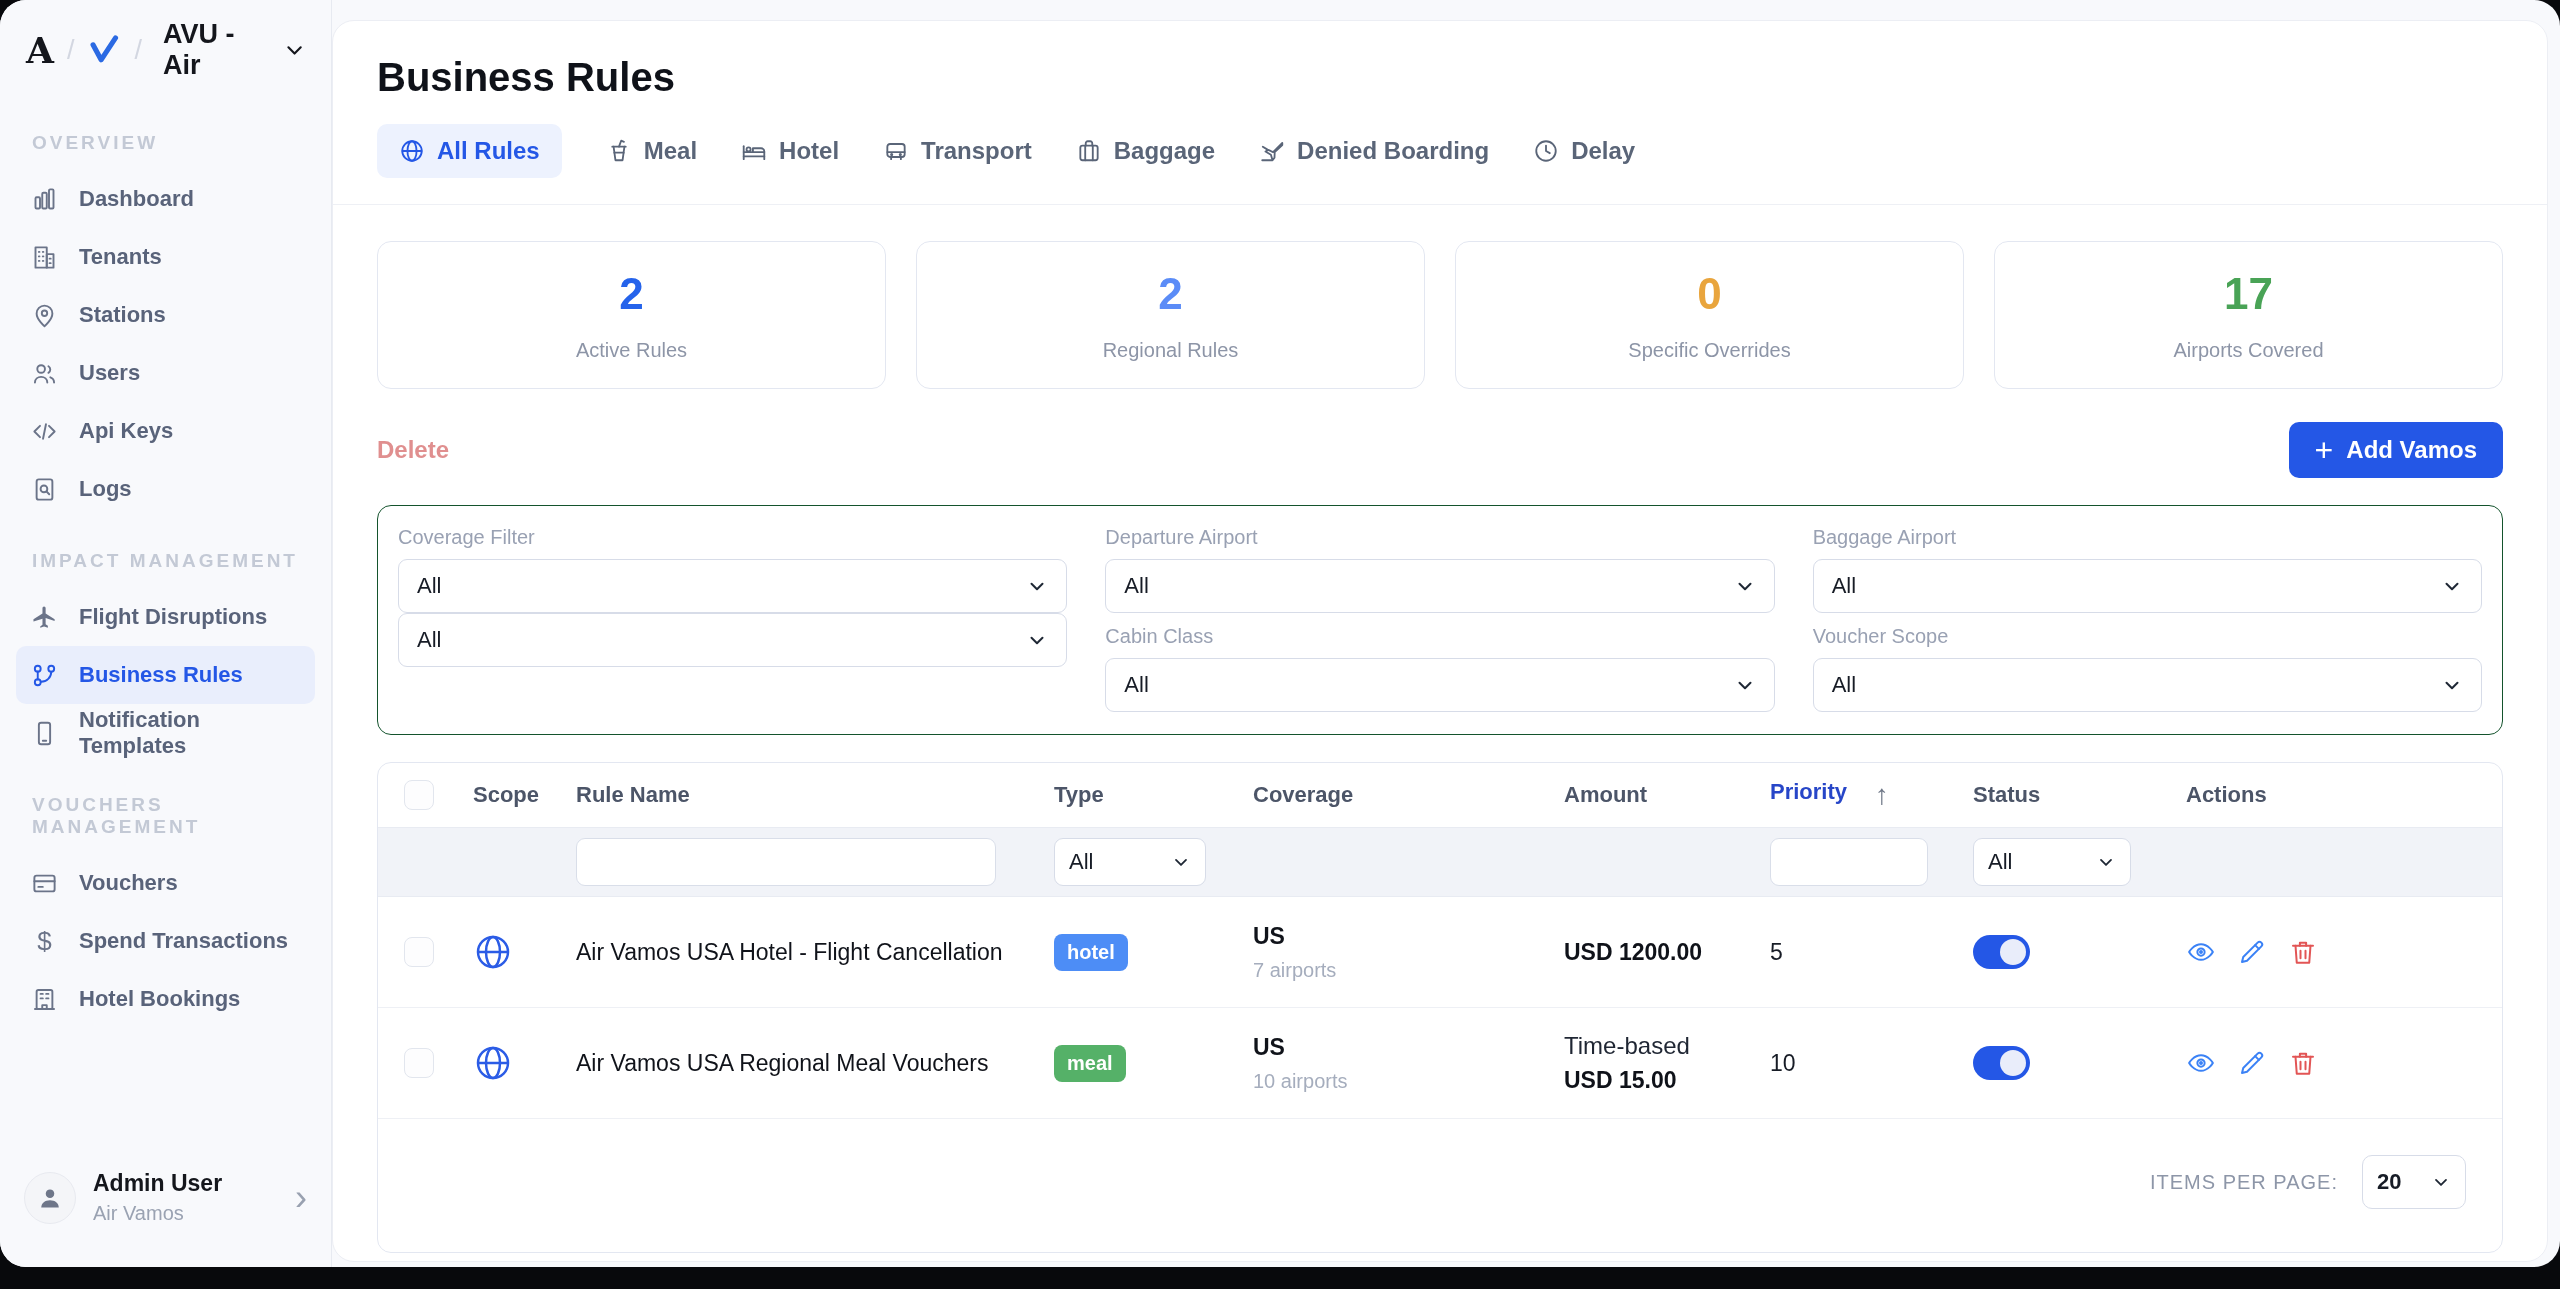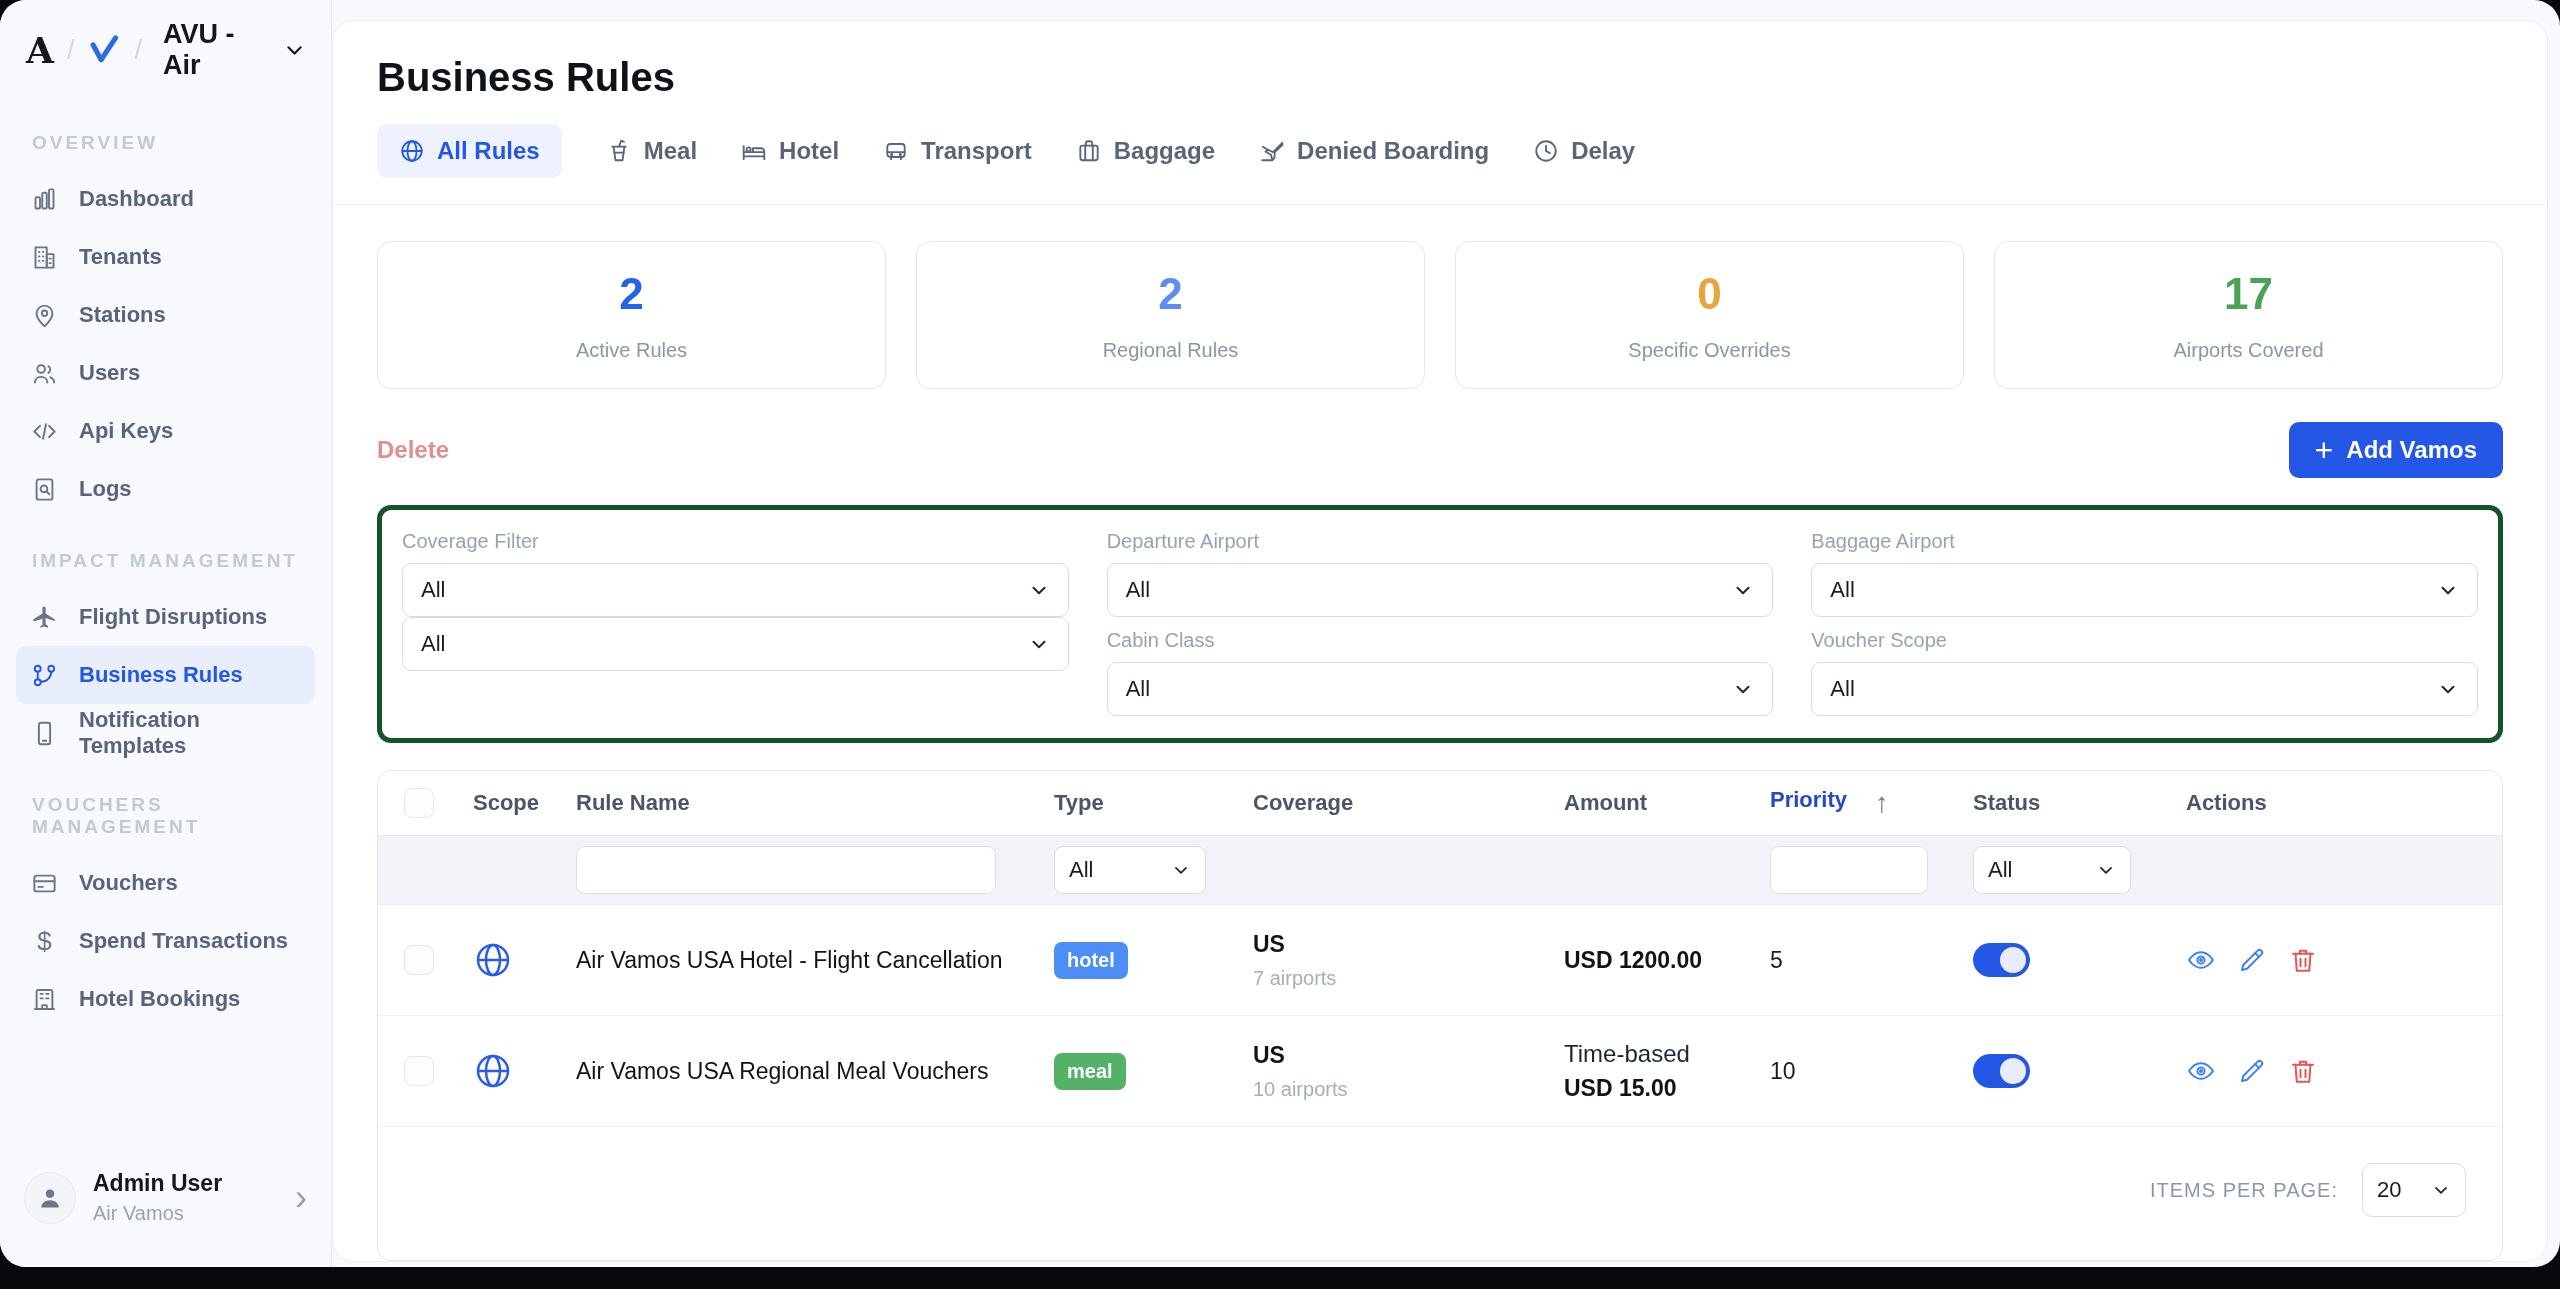--- a/index.html
+++ b/index.html
@@ -95,21 +95,21 @@
   .add-rule-btn {
     height: 56px; padding: 0 26px; background: #2457e6; color: #fff;
     border: none; border-radius: 10px; font-size: 24px; font-weight: 700;
     display: flex; align-items: center; gap: 13px; cursor: pointer;
     font-family: "Liberation Sans", sans-serif;
   }
   .plus-glyph { font-size: 32px; font-weight: 400; line-height: 1; }
   
   .filters-card {
     margin-top: 27px; background: #fff;
-    border: 5px solid #14532d; border-radius: 14px;
+    border: 1px solid #14532d; border-radius: 14px;
     padding: 8px 20px 22px;
     display: grid; grid-template-columns: repeat(3, 1fr);
     column-gap: 38px;
   }
   .field-label { display: block; font-size: 20px; color: #99a1b3; margin: 12px 0 10px; }
   .select {
     height: 54px; border: 1.6px solid #d7dce8; border-radius: 9px; background: #fff;
     display: flex; align-items: center; justify-content: space-between;
     padding: 0 18px; font-size: 22px; color: #171c26; cursor: pointer;
   }
@@ -170,21 +170,21 @@
   }
   .actions-cell { display: flex; align-items: center; gap: 21px; }
   .act { display: flex; cursor: pointer; }
   .act.view, .act.edit { color: #3b82f6; }
   .act.del { color: #e25555; }
   .tfoot {
     height: 133px; display: flex; align-items: flex-start; justify-content: flex-end;
     gap: 24px; padding: 36px 36px 0 0;
   }
   .ipp-label { font-size: 20px; letter-spacing: 1px; color: #8d96a8; line-height: 54px; }
-  .ipp-select { width: 104px; height: 54px; border-radius: 10px; padding: 0 14px; font-weight: 400; }
+  .ipp-select { width: 104px; height: 54px; border-radius: 10px; padding: 0 14px; font-weight: 700; }
 </style>
 </head>
 <body>
 
 <div class="window">
 
   <aside class="sidebar">
     <div class="brand">
       <span class="logo-a">A</span>
       <span class="slash">/</span>

